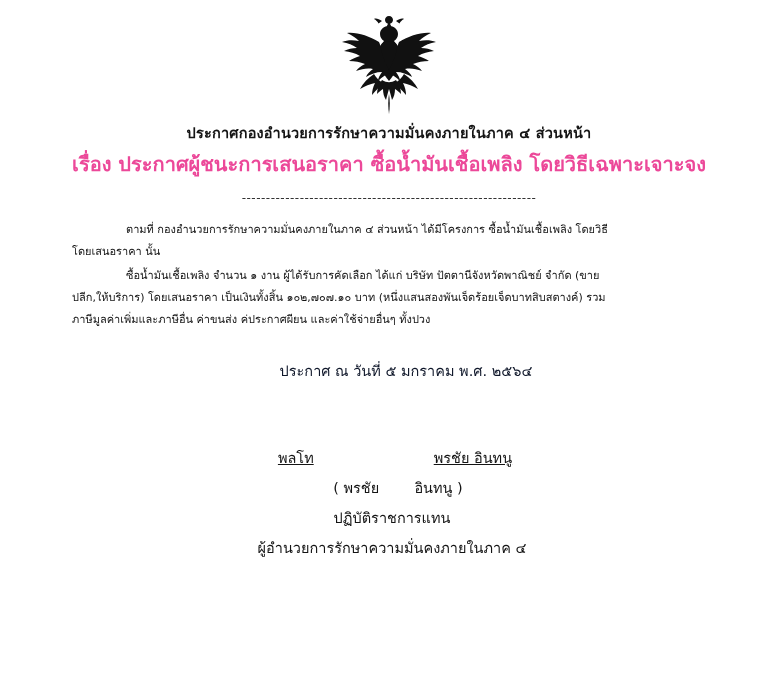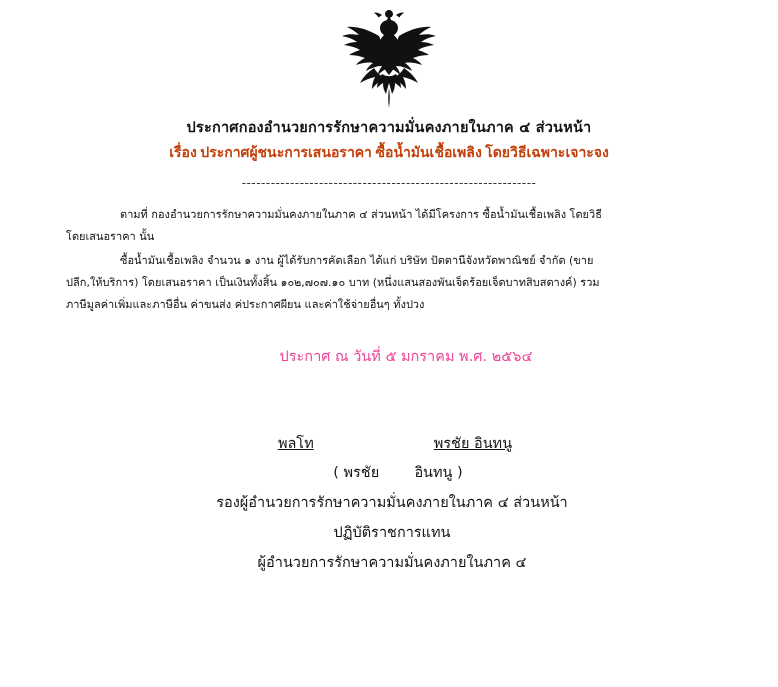--- a/index.html
+++ b/index.html
@@ -12,21 +12,21 @@
     width: 778px;
     height: 687px;
     font-family: "DejaVu Sans", "Liberation Sans", sans-serif;
     color: #1a1a1a;
     overflow: hidden;
   }
   .page {
     width: 778px;
     height: 504px;
     position: relative;
-    padding: 2px;
+    padding: 8px;
   }
   
   .emblem-wrap {
     width: 100%;
     display: flex;
     justify-content: center;
     padding-top: 6px;
     height: 112px;
   }
   .emblem {
@@ -39,26 +39,25 @@
     margin-top: 2px;
   }
   .h-line1 {
     font-size: 14.5px;
     font-weight: bold;
     letter-spacing: 0.2px;
     line-height: 1.6;
     color: #141414;
   }
   .h-line2 {
-    font-size: 14px;
+    font-size: 20px;
     font-weight: bold;
     line-height: 1.6;
-    color: #c2410c;
+    color: #ec4899;
     margin-top: 3px;
-    font-family: Liberation Serif, serif;
   }
   .divider {
     text-align: center;
     font-size: 12px;
     color: #333;
     letter-spacing: 0.5px;
     margin-top: 12px;
     line-height: 1.1;
     white-space: nowrap;
     overflow: hidden;
@@ -75,21 +74,21 @@
   }
   .indent {
     display: inline-block;
     width: 54px;
   }
   .date-line {
     margin-top: 28px;
     text-align: center;
     font-size: 14.5px;
     padding-left: 34px;
-    color: #ec4899;
+    color: #0f172a;
   }
   .sign-block {
     margin-top: 62px;
     text-align: center;
     font-size: 14.5px;
     color: #141414;
     line-height: 2.05;
   }
   .rank-row {
     display: flex;
@@ -163,18 +162,17 @@
   <div class="sign-block">
     <div class="rank-row">
       <span class="nowrap">พลโท</span>
       <span class="nowrap">พรชัย อินทนู</span>
     </div>
     <div class="paren-row">
       <span class="paren-inner nowrap">( พรชัย</span>
       <span class="paren-gap"></span>
       <span class="paren-inner nowrap">อินทนู )</span>
     </div>
-    <div class="pos-row">รองผู้อำนวยการรักษาความมั่นคงภายในภาค ๔ ส่วนหน้า</div>
     <div class="pos-row">ปฏิบัติราชการแทน</div>
     <div class="pos-row">ผู้อำนวยการรักษาความมั่นคงภายในภาค ๔</div>
   </div>
 
 </div>
 
 </body></html>

